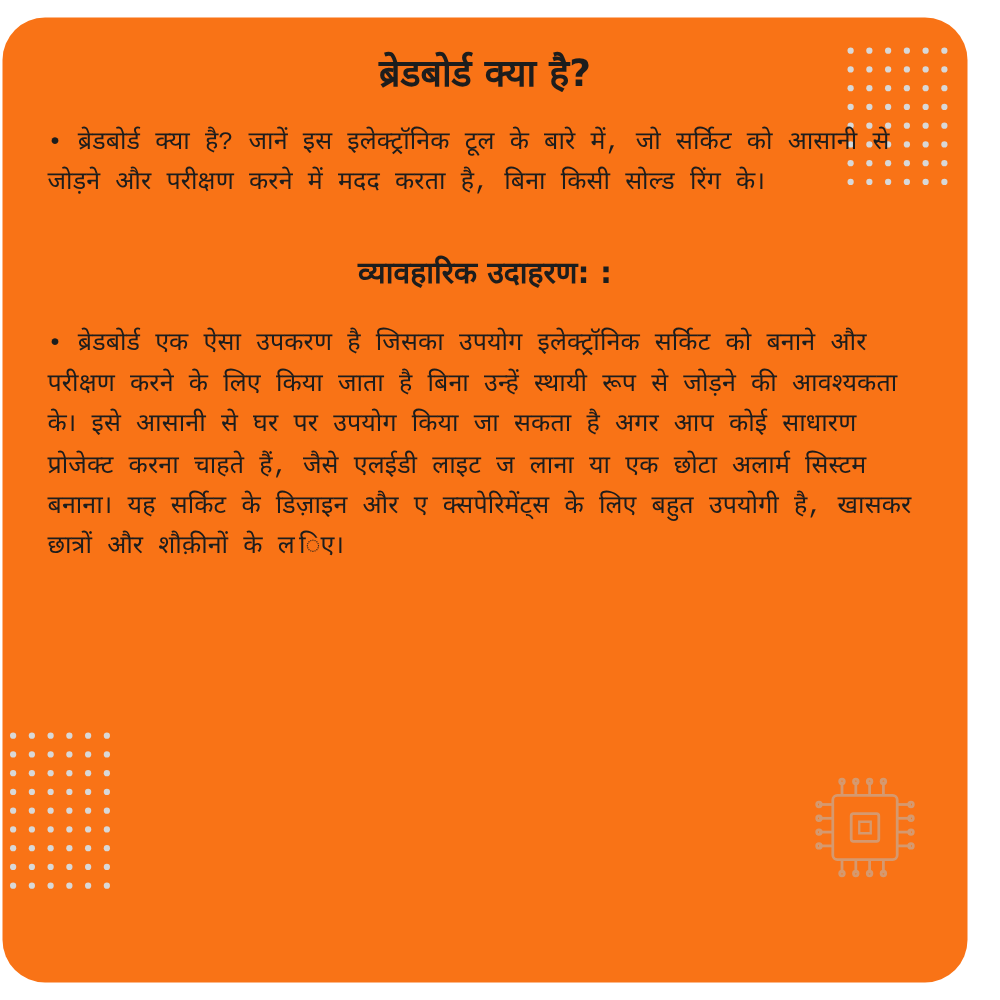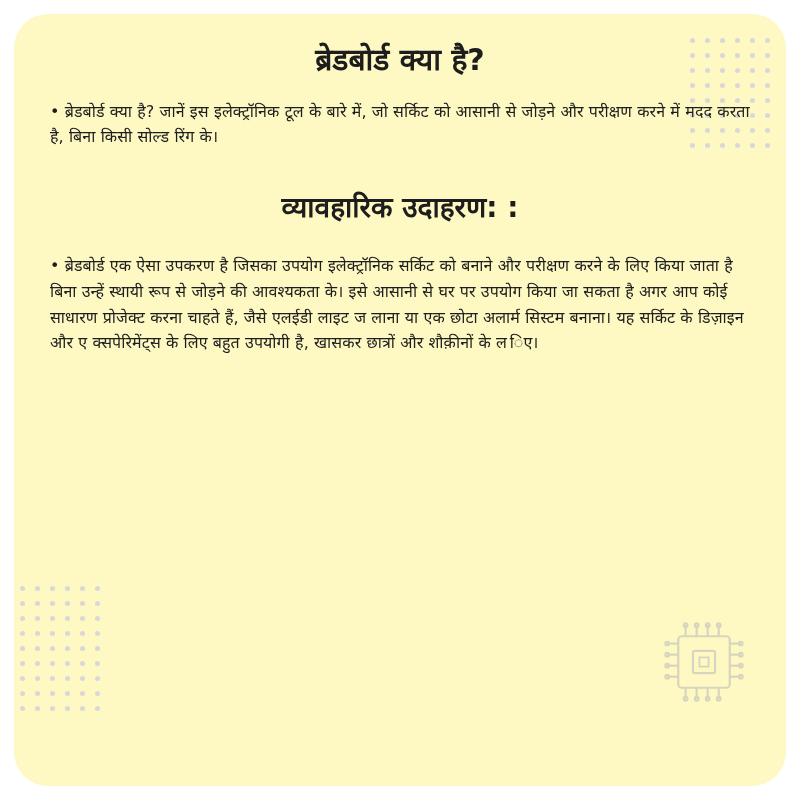--- a/index.html
+++ b/index.html
@@ -8,25 +8,25 @@
   }
   body {
     width: 800px;
     height: 800px;
     background: #ffffff;
     font-family: "DejaVu Sans", sans-serif;
     overflow: hidden;
   }
   .card {
     position: absolute;
-    left: 14px;
+    left: 2px;
     top: 14px;
     width: 772px;
     height: 772px;
-    background: #fef9c3;
+    background: #f97316;
     border-radius: 34px;
     overflow: hidden;
     box-sizing: border-box;
   }
   
   .dots {
     position: absolute;
     pointer-events: none;
   }
   .dots-tr {
@@ -58,29 +58,30 @@
   }
   .title {
     text-align: center;
     font-size: 30px;
     font-weight: bold;
     color: #1d1d1d;
     line-height: 1.35;
     margin: 0 0 18px 0;
   }
   .para {
-    font-size: 16px;
+    font-size: 20px;
     color: #1d1d1d;
     line-height: 1.62;
     margin: 0;
     letter-spacing: 0.1px;
+    font-family: Liberation Mono, monospace;
   }
   .subtitle {
     text-align: center;
-    font-size: 28px;
+    font-size: 24px;
     font-weight: bold;
     color: #1d1d1d;
     margin: 40px 0 26px 0;
     line-height: 1.3;
   }
   .chip-icon {
     position: absolute;
     right: 36px;
     bottom: 78px;
     width: 92px;

